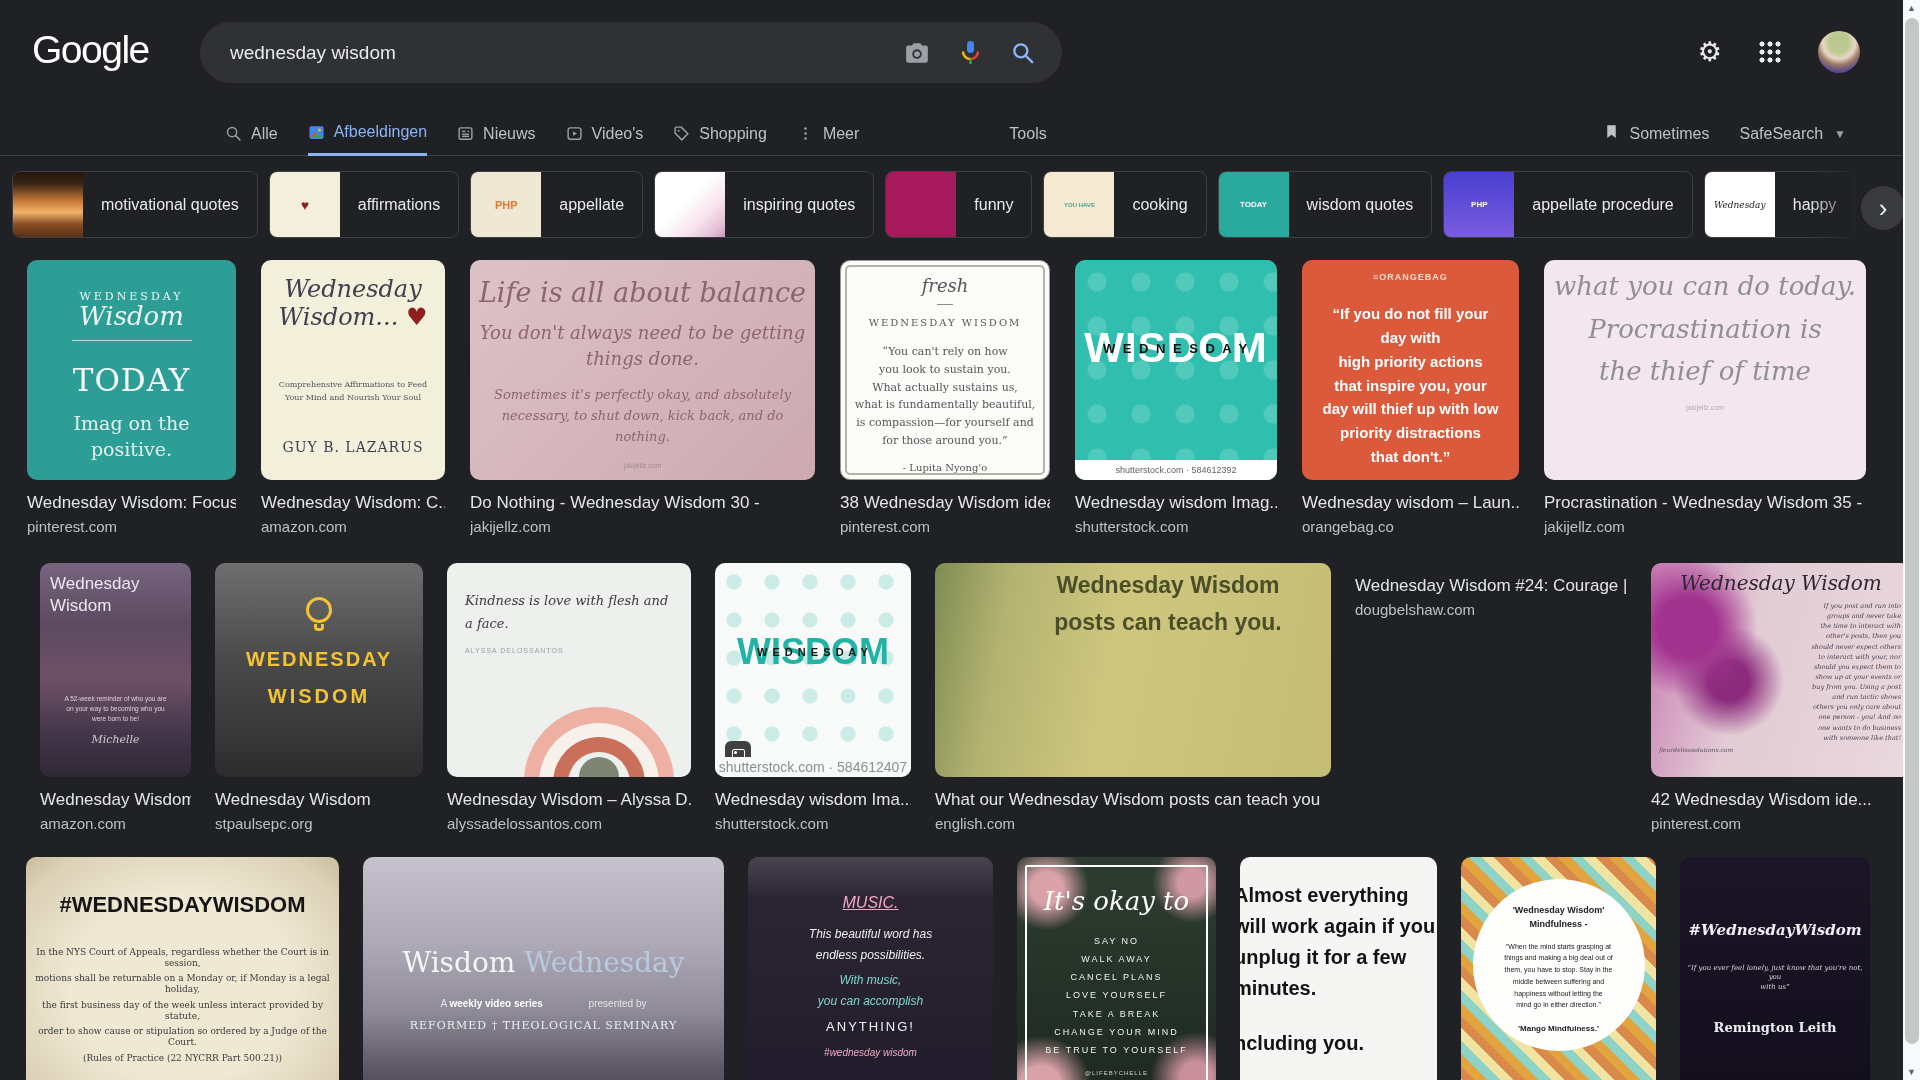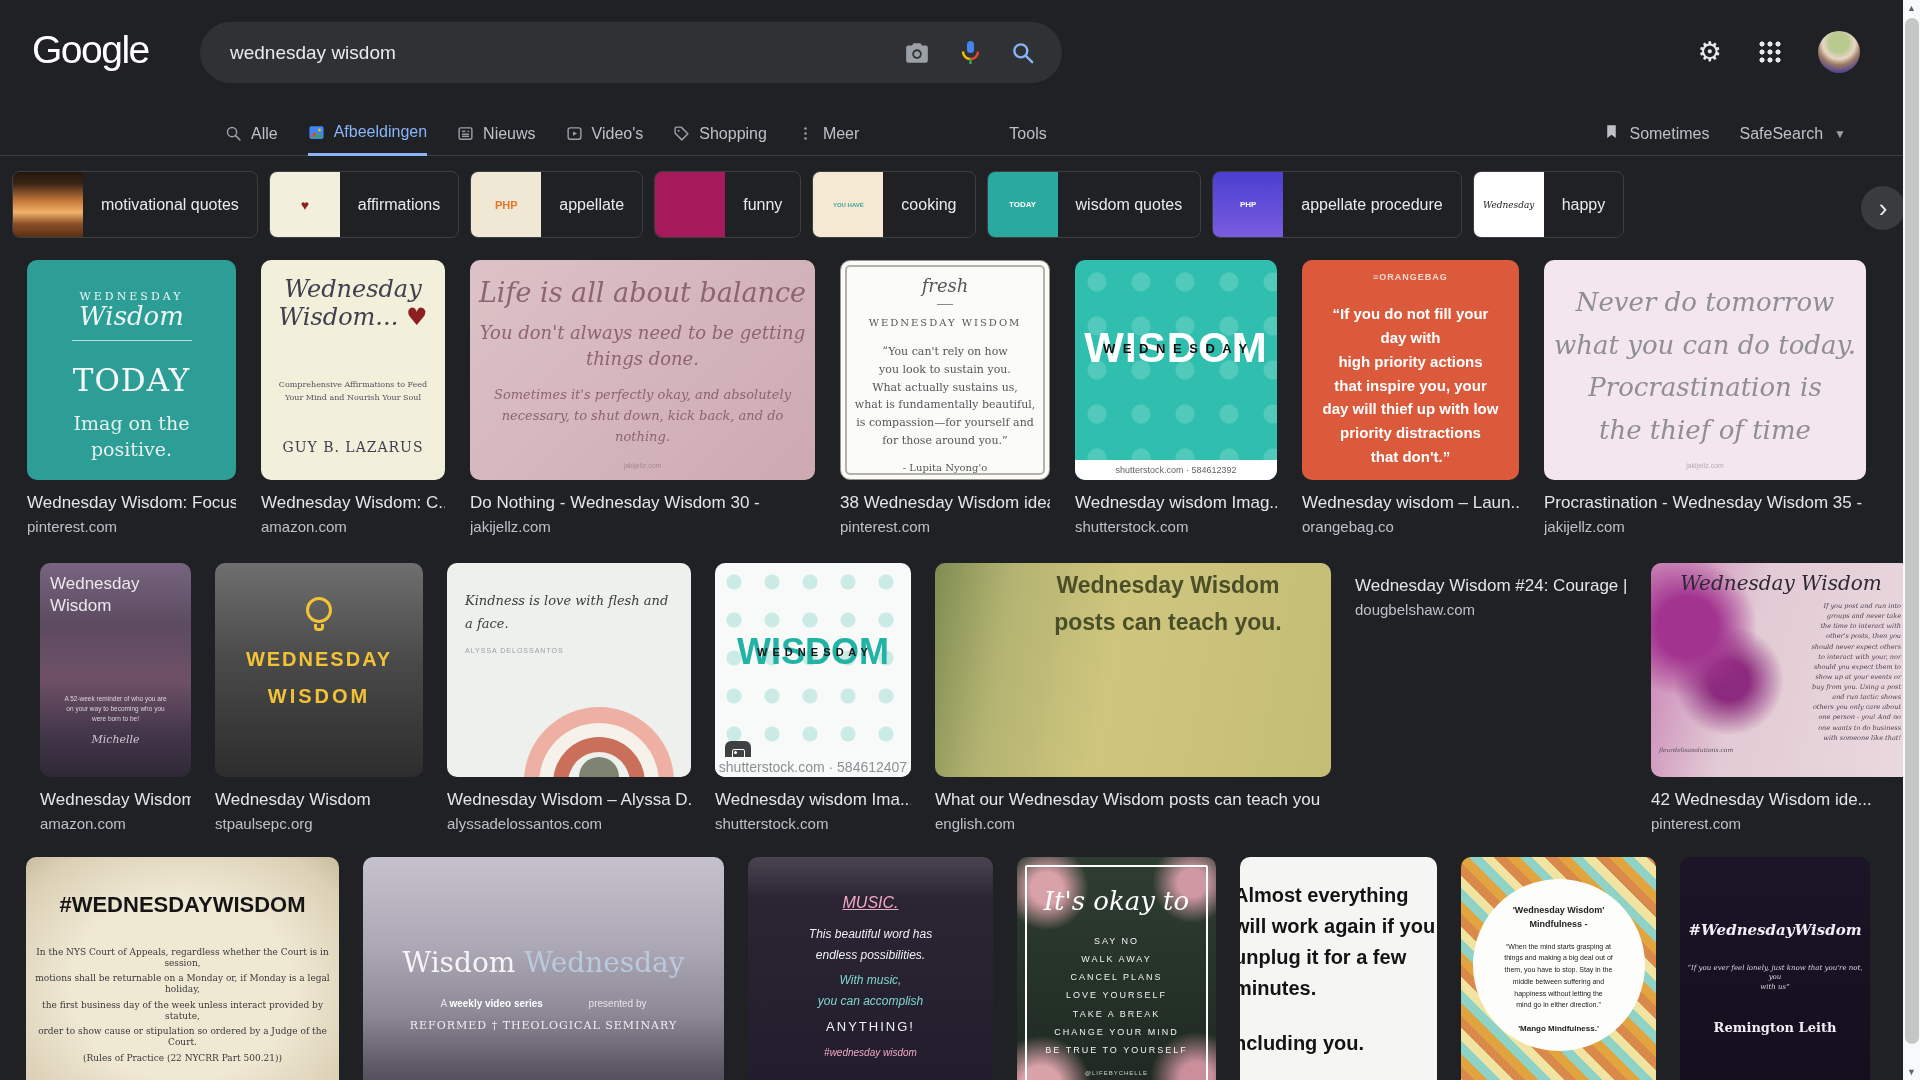--- a/index.html
+++ b/index.html
@@ -200,20 +200,24 @@
         </div>
         <span class="chip-label">affirmations</span>
       </div>
       <div class="chip">
         <div class="chip-thumb" style="background: rgb(239, 232, 212);">
           <span style="font-size: 11px; color: rgb(232, 118, 45); font-family: &quot;Liberation Sans&quot;, sans-serif; font-weight: 700; text-align: center;">PHP</span>
         </div>
         <span class="chip-label">appellate</span>
       </div>
       <div class="chip">
+        <div class="chip-thumb" style="background: linear-gradient(135deg, rgb(255, 255, 255) 45%, rgb(246, 227, 236) 70%, rgb(227, 194, 214) 88%, rgb(200, 151, 184) 100%);"></div>
+        <span class="chip-label">inspiring quotes</span>
+      </div>
+      <div class="chip">
         <div class="chip-thumb" style="background: rgb(166, 25, 91);"></div>
         <span class="chip-label">funny</span>
       </div>
       <div class="chip">
         <div class="chip-thumb" style="background: rgb(246, 233, 210);">
           <span style="font-size: 6px; color: rgb(58, 168, 158); font-family: &quot;Liberation Sans&quot;, sans-serif; font-weight: 700; text-align: center;">YOU HAVE</span>
         </div>
         <span class="chip-label">cooking</span>
       </div>
       <div class="chip">
@@ -323,21 +327,20 @@
               <div class="art-line" style="font-size: 15px; color: rgb(255, 255, 255); font-family: &quot;Liberation Sans&quot;, sans-serif; font-weight: 700; margin-top: 5px; text-align: center;">priority distractions</div>
               <div class="art-line" style="font-size: 15px; color: rgb(255, 255, 255); font-family: &quot;Liberation Sans&quot;, sans-serif; font-weight: 700; margin-top: 5px; text-align: center;">that don't.”</div>
             </div>
           </div>
           <div class="cap-title">Wednesday wisdom – Laun...</div>
           <div class="cap-domain">orangebag.co</div>
         </div>
         <div class="tile" style="width: 322px;">
           <div class="tile-art" style="height: 220px; background: rgb(243, 230, 237);">
             <div class="art-lines">
-              <div class="art-line" style="font-size: 26px; color: rgb(143, 141, 150); font-family: &quot;DejaVu Serif&quot;, serif; font-style: italic; margin-top: 26px; text-align: center;">Never do tomorrow</div>
               <div class="art-line" style="font-size: 26px; color: rgb(143, 141, 150); font-family: &quot;DejaVu Serif&quot;, serif; font-style: italic; margin-top: 10px; text-align: center;">what you can do today.</div>
               <div class="art-line" style="font-size: 26px; color: rgb(143, 141, 150); font-family: &quot;DejaVu Serif&quot;, serif; font-style: italic; margin-top: 10px; text-align: center;">Procrastination is</div>
               <div class="art-line" style="font-size: 26px; color: rgb(143, 141, 150); font-family: &quot;DejaVu Serif&quot;, serif; font-style: italic; margin-top: 10px; text-align: center;">the thief of time</div>
               <div class="art-line" style="font-size: 7px; color: rgb(181, 174, 182); font-family: &quot;Liberation Sans&quot;, sans-serif; margin-top: 16px; text-align: center;">jakijellz.com</div>
             </div>
           </div>
           <div class="cap-title">Procrastination - Wednesday Wisdom 35 -</div>
           <div class="cap-domain">jakijellz.com</div>
         </div>
       </div>

